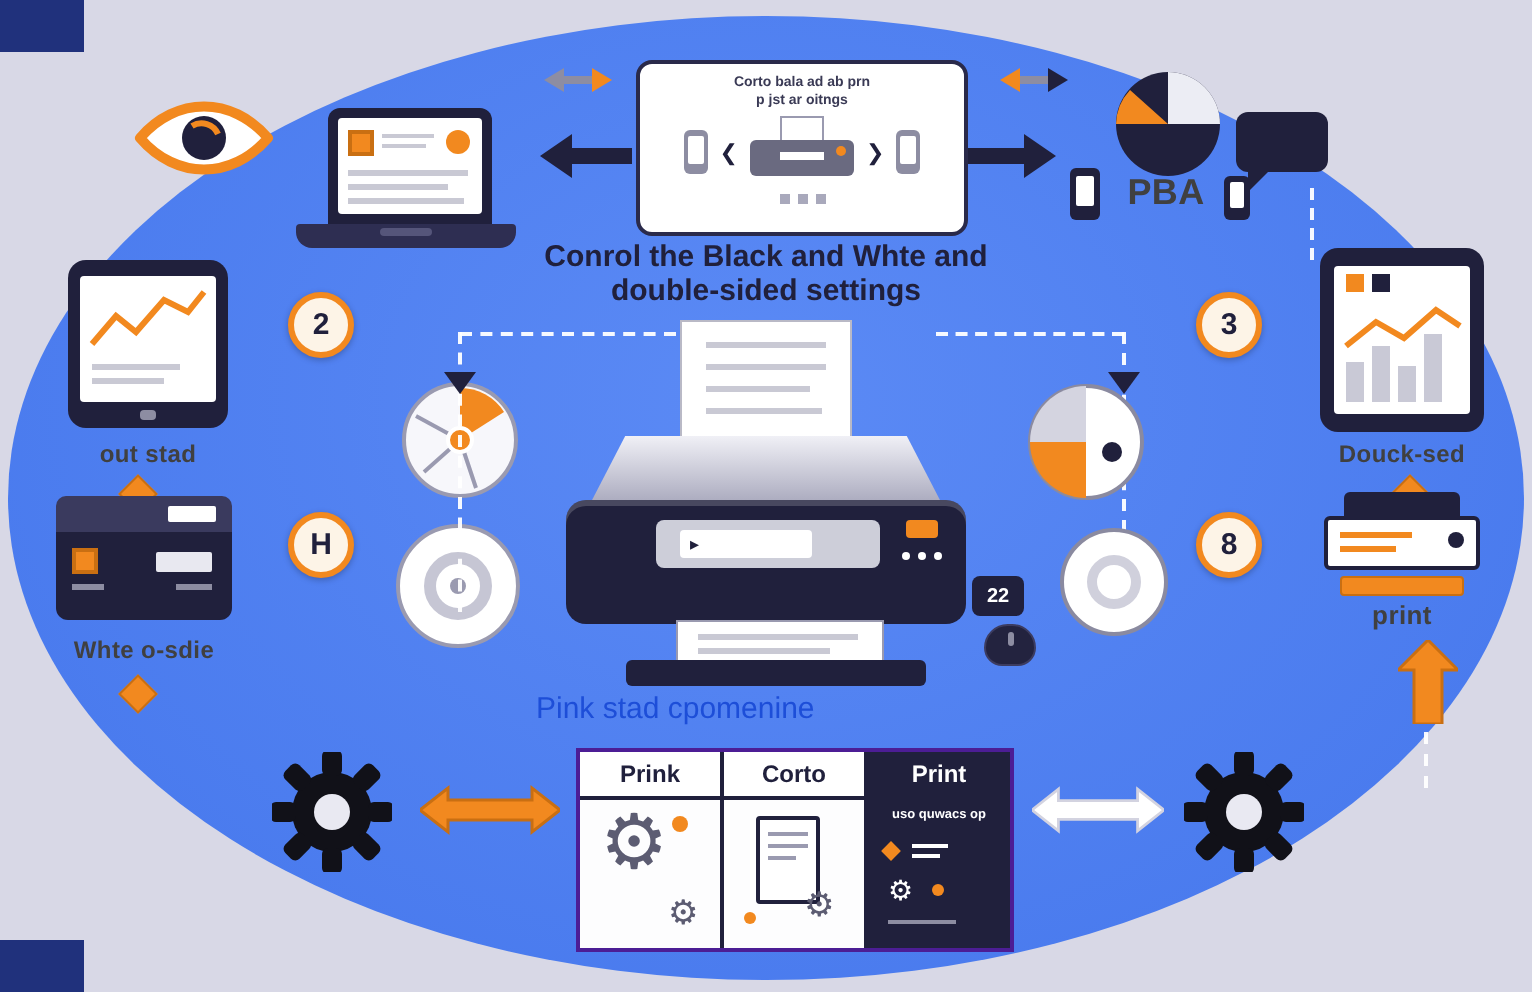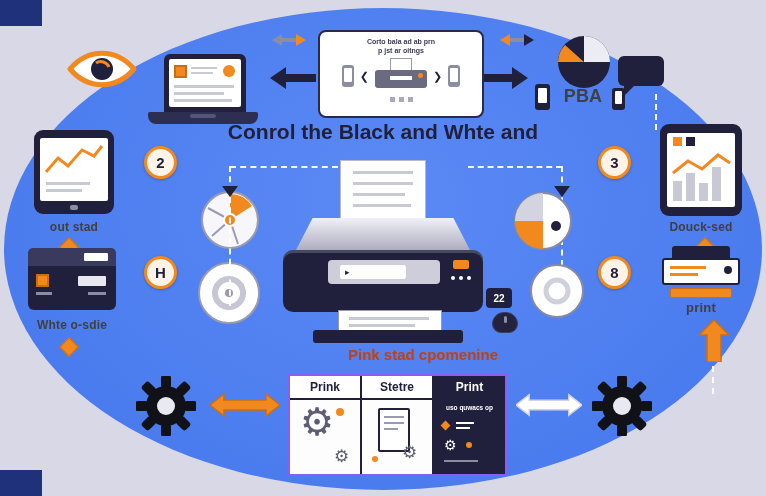--- a/index.html
+++ b/index.html
@@ -38,21 +38,21 @@
   .p-top{position:absolute;left:12px;top:58px;width:176px;height:34px;background:linear-gradient(#f0f0f6,#a9a9bd);clip-path:polygon(10% 0,90% 0,100% 100%,0 100%);border-radius:4px}
   .p-body{position:absolute;left:0;top:90px;width:200px;height:62px;background:#20203c;border-radius:10px;box-shadow:inset 0 3px 0 rgba(255,255,255,.18)}
   .p-panel{position:absolute;left:45px;top:10px;width:112px;height:24px;background:#cdced9;border-radius:4px}
   .p-display{position:absolute;left:12px;top:5px;width:66px;height:14px;background:#fff;border-radius:2px;font-size:9px;color:#20203c;display:flex;align-items:center;padding-left:5px;font-weight:bold}
   .p-btn{position:absolute;right:14px;top:10px;width:16px;height:9px;background:#f2891f;border-radius:2px}
   .p-dots{position:absolute;right:12px;top:26px;display:flex;gap:4px}
   .p-dots i{width:4px;height:4px;border-radius:50%;background:#fff;display:block}
   .p-out{position:absolute;left:55px;top:150px;width:104px;height:22px;background:#fff;border:1px solid #9a9ab0}
   .p-base{position:absolute;left:30px;top:170px;width:150px;height:13px;background:#20203c;border-radius:3px}
   
-  .tbl{position:absolute;left:288px;top:374px;width:219px;height:102px;display:grid;grid-template-columns:72px 72px 71px;grid-template-rows:24px 74px;border:2px solid #8b5cf6;background:#fff}
+  .tbl{position:absolute;left:288px;top:374px;width:219px;height:102px;display:grid;grid-template-columns:72px 72px 71px;grid-template-rows:24px 74px;border:2px solid #4c1d95;background:#fff}
   .th{display:flex;align-items:center;justify-content:center;font-weight:bold;font-size:12px;color:#20203c;border-right:2px solid #20203c;border-bottom:2px solid #20203c;background:#fff}
   .th.dark{background:#20203c;color:#fff;border-right:none}
   .td{position:relative;border-right:2px solid #20203c;background:#fdfdfe;overflow:hidden}
   .td.dark{background:#20203c;border-right:none}
   .gear-big{position:absolute;left:10px;top:2px;font-size:38px;color:#5c5c72;line-height:1.1}
   .gear-small{position:absolute;font-size:17px;color:#5c5c72;line-height:1}
   .odot{position:absolute;width:8px;height:8px;border-radius:50%;background:#f2891f}
   .doc{position:absolute;left:16px;top:8px;width:32px;height:44px;background:#fff;border:2px solid #20203c;border-radius:2px}
   .doc i{position:absolute;left:4px;height:2px;background:#9a9ab0;display:block;width:20px}
   .c3cap{position:absolute;top:4px;left:0;right:0;text-align:center;font-size:6.5px;color:#fff;font-weight:bold}
@@ -141,22 +141,23 @@
 
   <div class="abs" style="left:535px;top:84px;width:15px;height:26px;background:#20203c;border-radius:3px">
     <div class="abs" style="left:3px;top:4px;width:9px;height:15px;background:#fff;border-radius:1px"></div>
   </div>
   <div class="lbl" style="left:554px;top:86px;width:58px;font-size:18px">PBA</div>
   <div class="abs" style="left:612px;top:88px;width:13px;height:22px;background:#20203c;border-radius:3px">
     <div class="abs" style="left:3px;top:3px;width:7px;height:13px;background:#fff;border-radius:1px"></div>
   </div>
   <div class="dash-v" style="left:655px;top:94px;height:36px"></div>
 
-  <div class="abs" style="left:213px;top:120px;width:340px;text-align:center;color:#20203c;font-weight:bold;font-size:21px;line-height:1.15">
+  <div class="abs" style="left:213px;top:120px;width:340px;text-align:center;color:#20203c;font-weight:bold;font-size:15px;line-height:1.15">
     <div>Conrol the Black and Whte and</div>
+    <div>double-sided settings</div>
   </div>
 
   <div class="abs" style="left:34px;top:130px;width:80px;height:84px;background:#20203c;border-radius:9px">
     <div class="abs" style="left:6px;top:8px;right:6px;bottom:13px;background:#fff;border-radius:2px">
       <svg width="68" height="63" viewBox="0 0 68 63">
         <polyline points="6,34 18,20 28,28 42,12 54,18 62,8" fill="none" stroke="#f2891f" stroke-width="3"></polyline>
         <rect x="6" y="44" width="44" height="3" fill="#c9c9d4"></rect>
         <rect x="6" y="51" width="36" height="3" fill="#c9c9d4"></rect>
       </svg>
     </div>
@@ -273,21 +274,21 @@
       <div class="abs" style="right:6px;top:6px;width:8px;height:8px;border-radius:50%;background:#20203c"></div>
     </div>
     <div class="abs" style="left:8px;top:42px;width:62px;height:10px;background:#f2891f;border:1px solid #c96f12;border-radius:2px"></div>
   </div>
   <div class="lbl" style="left:660px;top:300px;width:82px">print</div>
   <svg class="abs" style="left:699px;top:320px" width="30" height="42" viewBox="0 0 30 42">
     <polygon points="15,0 30,15 22,15 22,42 8,42 8,15 0,15" fill="#f2891f" stroke="#c96f12" stroke-width="1.5"></polygon>
   </svg>
   <div class="dash-v" style="left:712px;top:366px;height:28px"></div>
 
-  <div class="abs" style="left:268px;top:346px;width:230px;text-align:right;color:#c2410c;font-weight:bold;font-size:15px">Pink stad cpomenine</div>
+  <div class="abs" style="left:268px;top:346px;width:230px;text-align:left;color:#1d4ed8;font-weight:normal;font-size:15px">Pink stad cpomenine</div>
 
   <svg class="abs" style="left:136px;top:376px" width="60" height="60" viewBox="0 0 60 60">
     <g fill="#111118">
       <circle cx="30" cy="30" r="20"></circle>
       <g>
           <rect x="25" y="-1" width="10" height="13" rx="3"></rect>
         </g>
       <g transform="rotate(45 30 30)">
           <rect x="25" y="-1" width="10" height="13" rx="3"></rect>
         </g>
@@ -312,21 +313,21 @@
     </g>
     <circle cx="30" cy="30" r="9" fill="#e9e9f2"></circle>
   </svg>
 
   <svg class="abs" style="left:210px;top:390px" width="70" height="30" viewBox="0 0 70 30">
     <polygon points="0,15 14,4 14,10 56,10 56,4 70,15 56,26 56,20 14,20 14,26" fill="#f2891f" stroke="#c96f12" stroke-width="1.5"></polygon>
   </svg>
 
   <div class="tbl">
     <div class="th">Prink</div>
-    <div class="th">Stetre</div>
+    <div class="th">Corto</div>
     <div class="th dark">Print</div>
     <div class="td">
       <span class="gear-big">⚙</span>
       <span class="odot" style="left:46px;top:8px"></span>
       <span class="gear-small" style="left:44px;top:48px">⚙</span>
     </div>
     <div class="td">
       <div class="doc">
         <i style="top:6px"></i>
           <i style="top:12px"></i>

